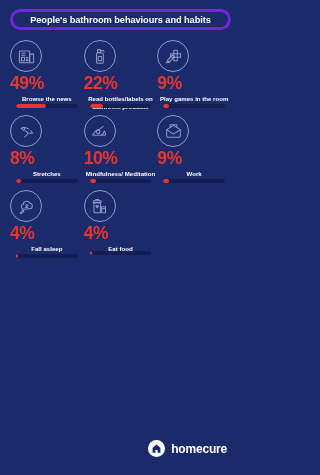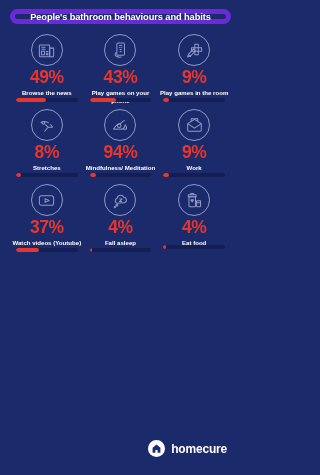--- a/index.html
+++ b/index.html
@@ -10,23 +10,23 @@
     overflow: hidden;
   }
   #infographic {
     width: 241px; height: 475px;
     background: #1b2a6b;
     position: relative;
     padding: 9px 10px 0 10px;
   }
   
   .title-pill {
-    border: 5px solid #6d28d9;
+    border: 3px solid #6d28d9;
     border-radius: 40px;
-    height: 15px;
+    height: 21px;
     display: flex;
     align-items: center;
     justify-content: center;
     margin-bottom: 8px;
   }
   .title-pill span {
     color: #ffffff;
     font-size: 9.3px;
     font-weight: bold;
     letter-spacing: -0.1px;
@@ -34,21 +34,20 @@
   
   .stat-grid {
     display: flex;
     flex-wrap: wrap;
   }
   .stat-cell {
     width: 33.333%;
     height: 75px;
     display: flex;
     flex-direction: column;
-    align-items: center;
     position: relative;
     padding-top: 2px;
   }
   .stat-cell.last-row { height: 72px; }
   .icon-circle {
     width: 32px; height: 32px;
     border: 1px solid #8e9ac6;
     border-radius: 50%;
     display: flex;
     align-items: center;
@@ -133,29 +132,30 @@
         </div>
         <div class="pct">49%</div>
         <div class="pct-label">Browse the news</div>
         <div class="bar-track">
           <div class="bar-fill" style="width: 49%;"></div>
         </div>
       </div>
       <div class="stat-cell">
         <div class="icon-circle">
           <svg width="19" height="19" viewBox="0 0 24 24" fill="none" stroke="#8e9ac6" stroke-width="1.3">
-            <rect x="7.4" y="2.6" width="9.6" height="15.4" rx="1.4"></rect>
-            <path d="M10.3 5.6h3.8M10.3 8.2h1.6M13 8.2h1.2M10.9 10.8h2.6M11 13.3h2.4"></path>
-            <path d="M6.2 14.6c-1.2 1.2-1.6 3 .1 4.3 1.8 1.3 4.2 1.7 6.4 1.4" stroke-linecap="round"></path>
-          </svg>
-        </div>
-        <div class="pct">43%</div>
-        <div class="pct-label">Play games on your phone</div>
-        <div class="bar-track">
-          <div class="bar-fill" style="width: 43%;"></div>
+            <path d="M9 7.2h5.2a2.6 2.6 0 0 1 2.6 2.6v9.4a1.3 1.3 0 0 1-1.3 1.3H9.6a1.3 1.3 0 0 1-1.3-1.3V8.5z" stroke-linejoin="round"></path>
+            <path d="M9.6 3.3h3.6v3.9H9.6z"></path>
+            <path d="M13.2 4.5h3.4l1.6 1.8"></path>
+            <rect x="10.3" y="12" width="4.4" height="5.4" rx="0.7"></rect>
+          </svg>
+        </div>
+        <div class="pct">22%</div>
+        <div class="pct-label">Read bottles/labels on bathroom products</div>
+        <div class="bar-track">
+          <div class="bar-fill" style="width: 22%;"></div>
         </div>
       </div>
       <div class="stat-cell">
         <div class="icon-circle">
           <svg width="19" height="19" viewBox="0 0 24 24" fill="none" stroke="#8e9ac6" stroke-width="1.3">
             <path d="M12.4 4.2h4.4v4.4h4.2v4.4h-4.2v4.4h-4.4v-4.4H8.2V8.6h4.2z" stroke-linejoin="round"></path>
             <path d="M12.4 8.6h4.4v4.4h-4.4z"></path>
             <path d="M6.6 19.4 4.3 17l6.5-7 2.3 2.3z" stroke-linejoin="round"></path>
             <path d="m4.3 17-.9 2.9 3.2-.5"></path>
           </svg>
@@ -185,51 +185,38 @@
       <div class="stat-cell">
         <div class="icon-circle">
           <svg width="19" height="19" viewBox="0 0 24 24" fill="none" stroke="#8e9ac6" stroke-width="1.3" stroke-linejoin="round">
             <path d="M3.2 16.6c2.4-4.2 6-7 9.6-7.4"></path>
             <path d="M3.2 16.6h16.4"></path>
             <circle cx="10.4" cy="12.4" r="2.2"></circle>
             <path d="M14.4 16.6c2-1.2 3.4-3.2 3.6-5.6 1.4 1.8 2 4 1.6 5.6"></path>
             <path d="M12.8 9.2c.8-2 2.6-3.4 4.6-3.6"></path>
           </svg>
         </div>
-        <div class="pct">94%</div>
+        <div class="pct">10%</div>
         <div class="pct-label">Mindfulness/ Meditation</div>
         <div class="bar-track">
           <div class="bar-fill" style="width: 10%;"></div>
         </div>
       </div>
       <div class="stat-cell">
         <div class="icon-circle">
           <svg width="19" height="19" viewBox="0 0 24 24" fill="none" stroke="#8e9ac6" stroke-width="1.3" stroke-linejoin="round">
             <path d="M3.4 9.6 12 4.2l8.6 5.4v8.2a1.4 1.4 0 0 1-1.4 1.4H4.8a1.4 1.4 0 0 1-1.4-1.4z"></path>
             <path d="m3.4 9.6 8.6 5.8 8.6-5.8"></path>
             <path d="M7.8 6.9V3.6h8.4v3.3"></path>
           </svg>
         </div>
         <div class="pct">9%</div>
         <div class="pct-label">Work</div>
         <div class="bar-track">
           <div class="bar-fill" style="width: 9%;"></div>
-        </div>
-      </div>
-      <div class="stat-cell">
-        <div class="icon-circle">
-          <svg width="19" height="19" viewBox="0 0 24 24" fill="none" stroke="#8e9ac6" stroke-width="1.3" stroke-linejoin="round">
-            <rect x="3" y="6" width="18" height="12" rx="2.6"></rect>
-            <path d="m10.2 9.6 5 2.4-5 2.4z"></path>
-          </svg>
-        </div>
-        <div class="pct">37%</div>
-        <div class="pct-label">Watch videos (Youtube)</div>
-        <div class="bar-track">
-          <div class="bar-fill" style="width: 37%;"></div>
         </div>
       </div>
       <div class="stat-cell">
         <div class="icon-circle">
           <svg width="19" height="19" viewBox="0 0 24 24" fill="none" stroke="#8e9ac6" stroke-width="1.3" stroke-linejoin="round">
             <path d="M8.2 15.6a3.2 3.2 0 0 1-.3-6.3 4.3 4.3 0 0 1 8.2-1.3 3.4 3.4 0 0 1 .7 6.7c-.3.1-.6.1-.9.1z"></path>
             <path d="M10.6 10.2h3.4l-3.4 3.2h3.4"></path>
             <circle cx="7.4" cy="18.1" r="1.2"></circle>
             <circle cx="4.9" cy="20.4" r="0.8"></circle>
           </svg>

